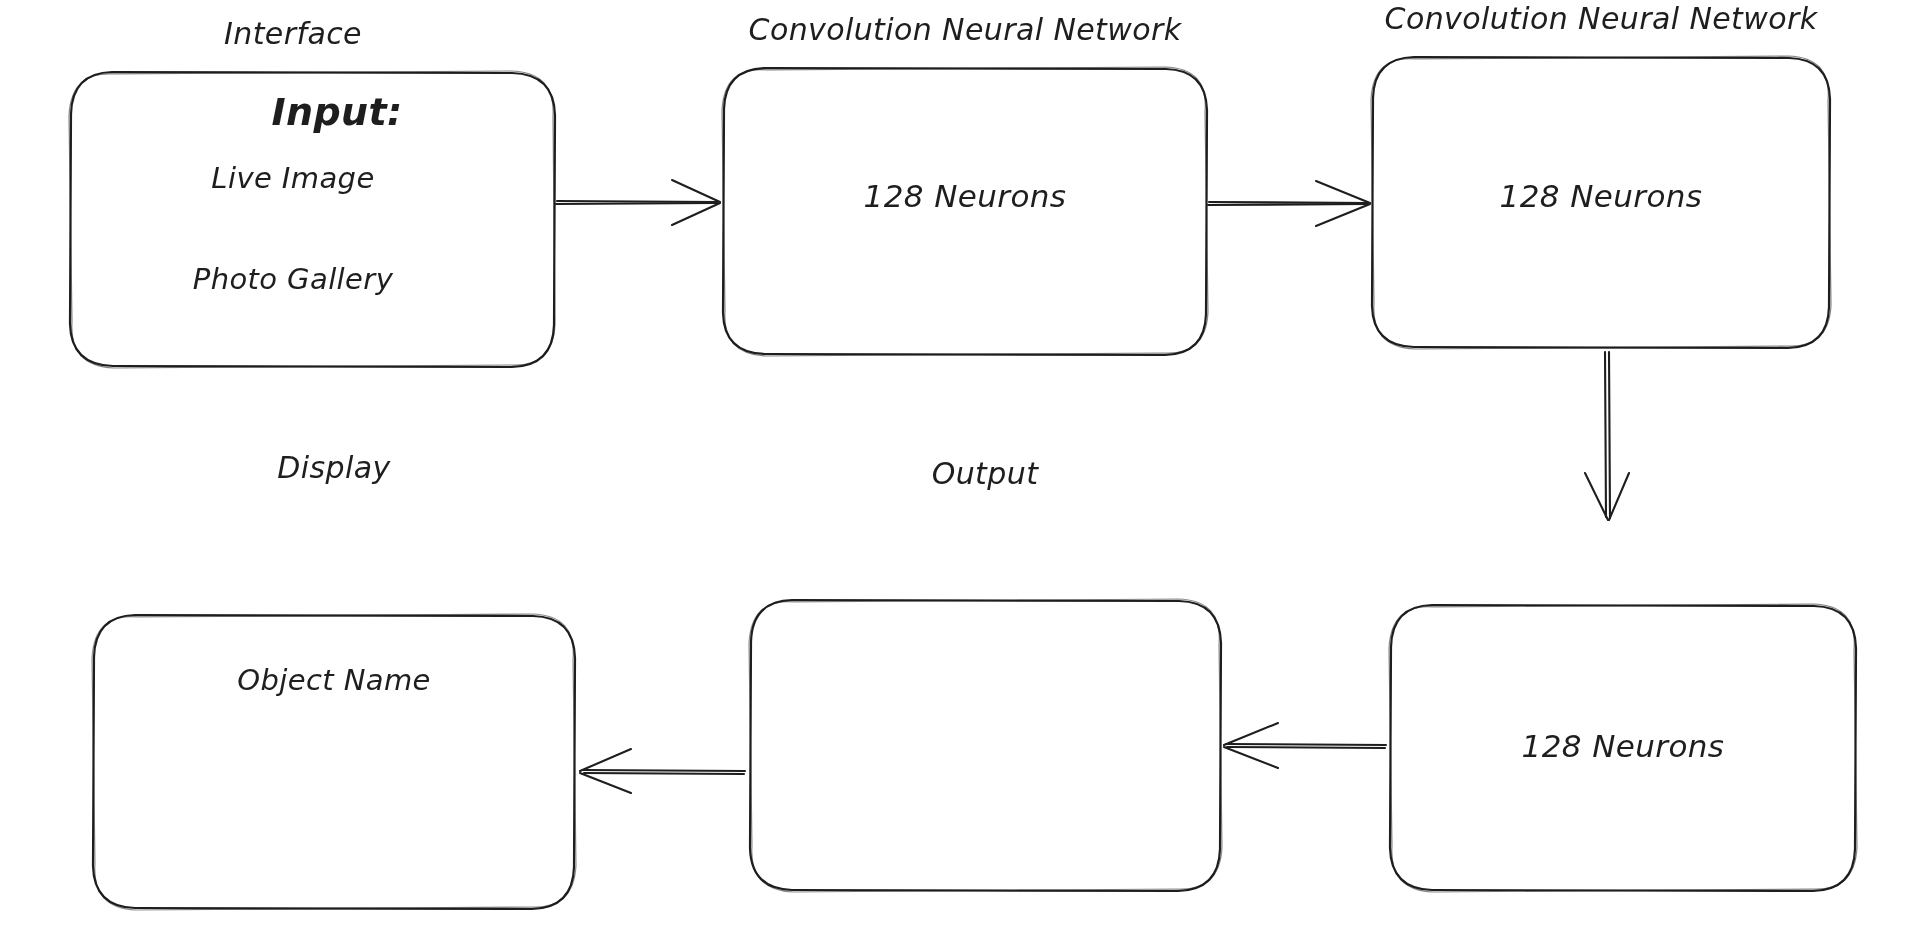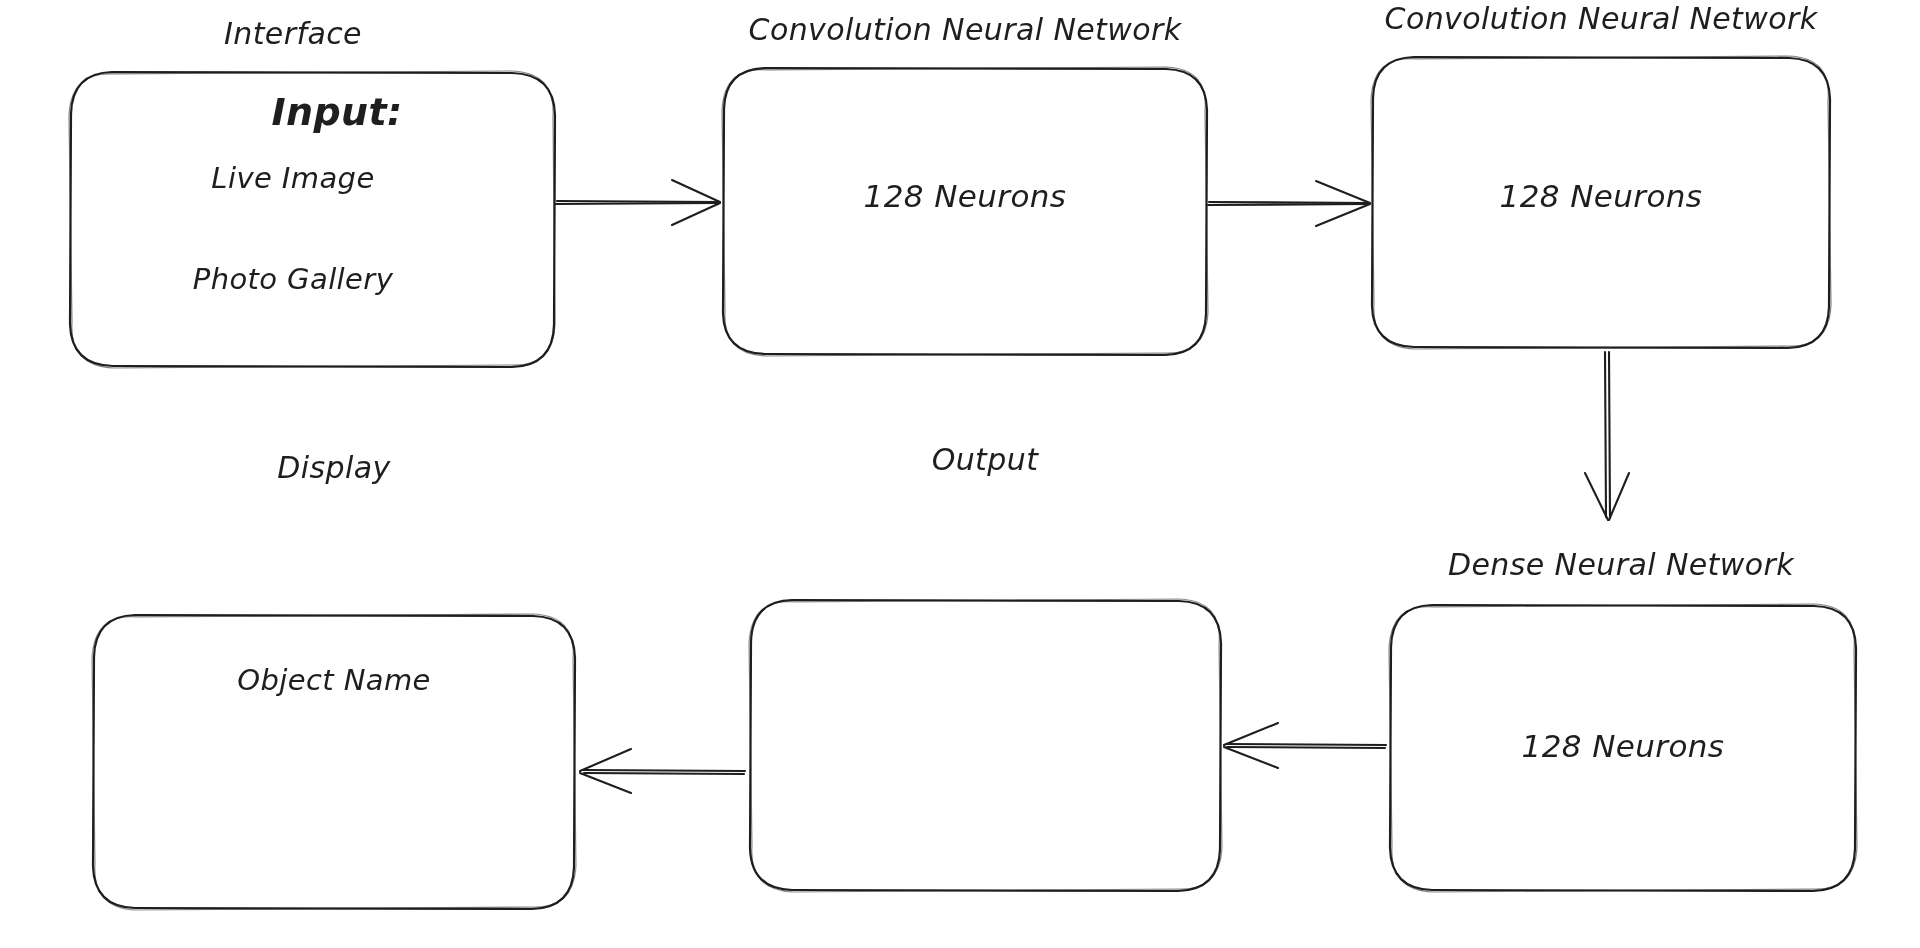--- a/index.html
+++ b/index.html
@@ -169,21 +169,20 @@
   <div class="txt node-heading centerline" style="left:293px; top:93px;margin-left:44px;">Input:</div>
   <div class="txt node-body centerline" style="left:293px; top:163px;">Live Image</div>
   <div class="txt node-body centerline" style="left:293px; top:264px;">Photo Gallery</div>
 
   <div class="txt node-title centerline" style="left:965px; top:14px;">Convolution Neural Network</div>
   <div class="txt node-body centerline" style="left:965px; top:180px; font-size:31px;">128 Neurons</div>
 
   <div class="txt node-title centerline" style="left:1601px; top:3px;">Convolution Neural Network</div>
   <div class="txt node-body centerline" style="left:1601px; top:180px; font-size:31px;">128 Neurons</div>
 
-  <div class="txt node-title centerline" style="left:1621px; top:549px;">Dense Neural Network</div>
   <div class="txt node-body centerline" style="left:1623px; top:730px; font-size:31px;">128 Neurons</div>
 
-  <div class="txt node-title centerline" style="left:985px; top:444px;">Output</div>
+  <div class="txt node-title centerline" style="left:985px; top:458px;">Output</div>
 
   <div class="txt node-title centerline" style="left:334px; top:452px;">Display</div>
   <div class="txt node-body centerline" style="left:334px; top:665px;">Object Name</div>
 
 </div>
 
 </body></html>

